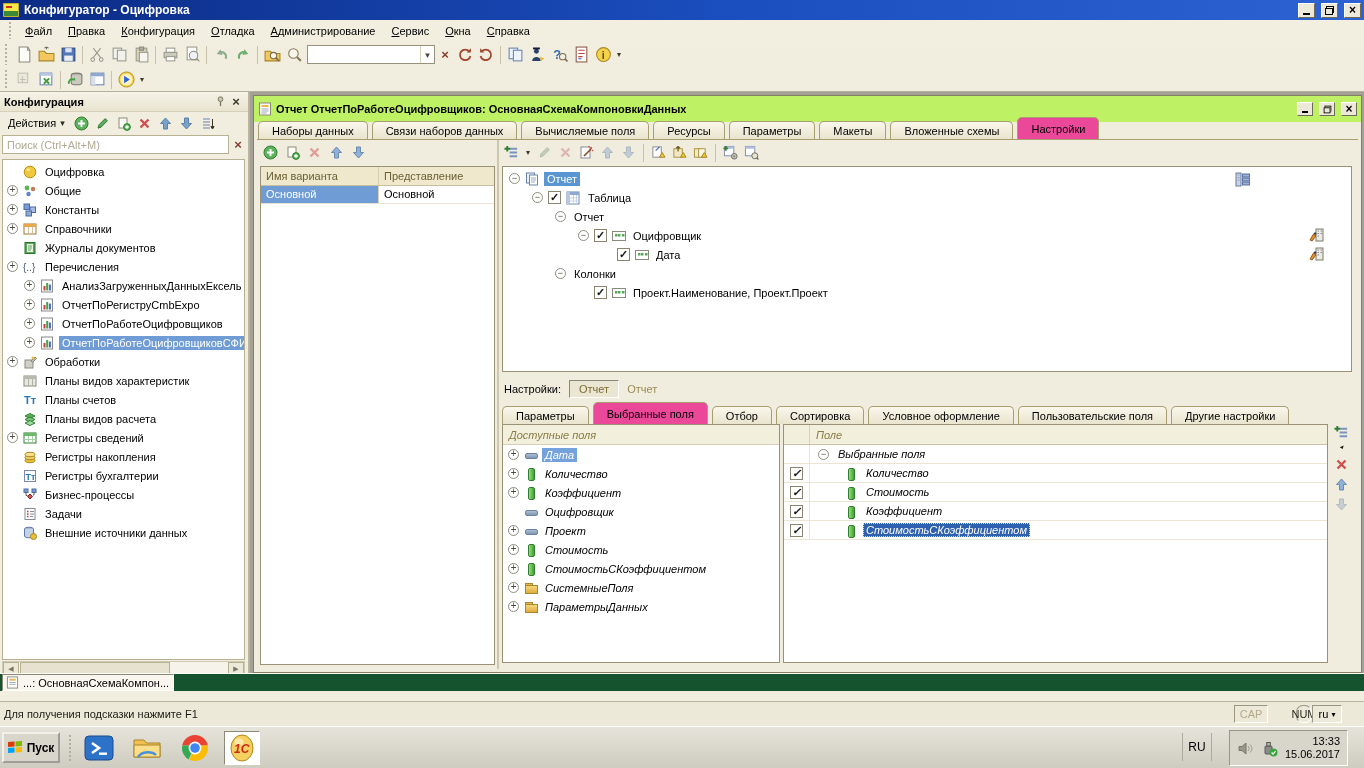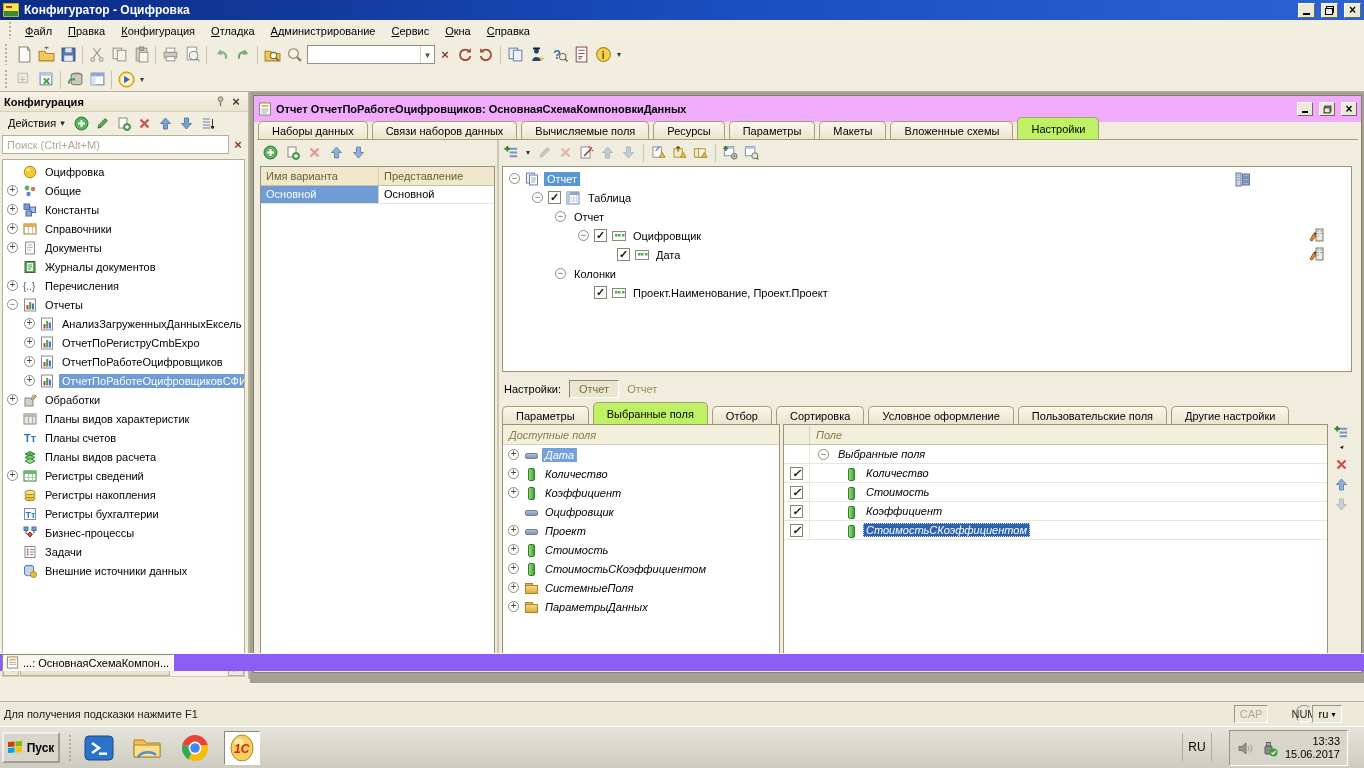--- a/index.html
+++ b/index.html
@@ -75,29 +75,29 @@
   .hscroll { position:absolute; left:2px; right:3px; bottom:2px; height:16px; border:1px solid #cfcab2; background:#f6f4ea; display:flex; align-items:stretch; }
   .sbtn { width:16px; background:#ece9d8; border:1px solid #b8b092; color:#7a7464; font-size:7px; display:flex; align-items:center; justify-content:center; flex:none; }
   .sbtn.l::after { content:"◀"; }
   .sbtn.r::after { content:"▶"; }
   .sthumb { width:150px; background:#e7e2cf; border:1px solid #b8b092; margin-left:1px; }
   .strack { flex:1; }
 
   
   .mdi-bg { position:absolute; left:250px; top:92px; right:0; height:591px; background:#a3a095; }
   .mdi-win { position:absolute; left:253px; top:95px; width:1109px; height:578px; background:#f0edde; border:1px solid #867f63; }
-  .mdi-title { height:20px; background:#f0abfc; display:flex; align-items:center; gap:4px; padding:13px 4px; font-weight:bold; }
+  .mdi-title { height:20px; background:#bef264; display:flex; align-items:center; gap:4px; padding:13px 4px; font-weight:bold; }
   .mdi-title .sp { flex:1; }
   .mbtn { width:16px; height:14px; background:#ece9d8; border:1px solid; border-color:#fff #6f6a58 #6f6a58 #fff; display:flex; align-items:center; justify-content:center; margin-left:2px; }
   .mbtn .gly-min { margin-top:6px; width:6px; }
   .mbtn .gly-restore { transform:scale(.85); }
 
   .doc-tabs { position:absolute; left:4px; top:21px; right:4px; height:22px; display:flex; gap:4px; align-items:flex-end; }
   .dtab { height:18px; padding:0 13px; display:flex; align-items:center; background:linear-gradient(#faf7ec,#e9e4cd); border:1px solid #a89e6f; border-bottom:none; border-radius:5px 5px 0 0; white-space:nowrap; }
-  .dtab.active { height:22px; background:#bef264; position:relative; z-index:3; font-weight:normal; }
+  .dtab.active { height:22px; background:#ec4899; position:relative; z-index:3; font-weight:normal; }
   .doc-content { position:absolute; left:3px; top:43px; right:3px; bottom:3px; border-top:1px solid #a89e6f; background:#f0edde; }
 
   
   .variants { position:absolute; left:2px; top:0; width:238px; bottom:0; }
   .v-toolbar { height:25px; display:flex; align-items:center; gap:3px; padding:2px 2px; }
   .v-table { position:absolute; left:1px; right:2px; top:26px; bottom:4px; background:#fff; border:1px solid #9a9176; }
   .v-hdr { display:flex; height:19px; background:#efe8cd; border-bottom:1px solid #c8c09c; color:#6b6034; }
   .v-hdr div { padding:3px 5px; }
   .v-hdr .c1 { width:118px; border-right:1px solid #d8d0ae; }
   .v-row { display:flex; height:18px; border-bottom:1px solid #e8e3d2; }
@@ -147,21 +147,21 @@
   .fi-res::after { content:""; position:absolute; left:4px; top:1px; width:5px; height:11px; border-radius:2px; background:linear-gradient(90deg,#9ade70,#3f9f3f); border:1px solid #2f7f2f; }
   .fi-folder::before { content:""; position:absolute; left:1px; top:2px; width:6px; height:3px; background:#e8b94e; border:1px solid #a8862e; }
   .fi-folder::after { content:""; position:absolute; left:1px; top:4px; width:11px; height:7px; background:linear-gradient(#f6d87e,#e0ab3c); border:1px solid #a8862e; }
   .fi-grid::after { content:""; position:absolute; left:0; top:2px; width:12px; height:8px; background:
       linear-gradient(#57a757,#57a757) 1.5px 2px/2.5px 2.5px no-repeat,
       linear-gradient(#57a757,#57a757) 5px 2px/2.5px 2.5px no-repeat,
       linear-gradient(#57a757,#57a757) 8.5px 2px/2.5px 2.5px no-repeat,#fff;
       border:1px solid #8a8a7a; }
 
   
-  .window-bar { position:absolute; left:0; top:653px; width:100%; height:18px; background:#8b5cf6; border-top:1px solid #fbfaf4; }
+  .window-bar { position:absolute; left:0; top:673px; width:100%; height:18px; background:#14532d; border-top:1px solid #fbfaf4; }
   .wb-btn { position:absolute; left:2px; top:0; width:172px; height:17px; background:#f8f6ee; border:1px solid; border-color:#8a8878 #fff #fff #8a8878; display:flex; align-items:center; gap:4px; padding:0 3px; white-space:nowrap; overflow:hidden; }
   .wb-btn svg { width:13px; height:13px; flex:none; }
   .statusbar { position:absolute; left:0; top:701px; width:100%; height:25px; background:#ece9d8; border-top:1px solid #b8b4a0; }
   .status-hint { position:absolute; left:4px; top:6px; color:#1a1a14; }
   .scell { position:absolute; top:3px; height:18px; border:1px solid; border-color:#9a9684 #fff #fff #9a9684; display:flex; align-items:center; justify-content:center; background:#ece9d8; }
   .scap { right:96px; width:34px; color:#b3aa8b; }
   .snum { right:52px; width:16px; color:#2a2a22;border-radius:7px; }
   .slang { right:22px; width:30px; gap:3px; }
   .slang::after { content:"▾"; font-size:8px; }
 
@@ -497,60 +497,38 @@
           <span class="ic">
             <svg viewBox="0 0 14 14">
               <rect x="1" y="2" width="12" height="10" fill="#fff" stroke="#a8762a"></rect>
               <rect x="1" y="2" width="12" height="3" fill="#e8a84e"></rect>
               <path d="M5.5 5v7M9.5 5v7" stroke="#d0c0a0"></path>
             </svg>
           </span>
           <span class="lbl">Справочники</span>
         </div>
       <div class="trow">
-          <span class="exp plus"></span>
-          <span class="ic">
-            <svg viewBox="0 0 14 14">
-              <rect x="2.5" y="1" width="9" height="12" fill="#fdfdf8" stroke="#8a8a9a"></rect>
-              <path d="M4.5 4h5M4.5 6.5h5M4.5 9h3.5" stroke="#b0b0c0"></path>
-            </svg>
-          </span>
-          <span class="lbl">Документы</span>
-        </div>
-      <div class="trow">
           <span class="exp none"></span>
           <span class="ic">
             <svg viewBox="0 0 14 14">
               <rect x="2" y="1.5" width="10" height="11" fill="#5aa85a" stroke="#2e6e2e"></rect>
               <rect x="4" y="3" width="6" height="8" fill="#e8f2e0"></rect>
               <path d="M5 5h4M5 7h4M5 9h3" stroke="#6a9a6a"></path>
             </svg>
           </span>
           <span class="lbl">Журналы документов</span>
         </div>
       <div class="trow">
           <span class="exp plus"></span>
           <span class="ic">
             <svg viewBox="0 0 14 14">
               <text x="0" y="11" font-size="10" fill="#4a5a7a">{..}</text>
             </svg>
           </span>
           <span class="lbl">Перечисления</span>
-        </div>
-      <div class="trow">
-          <span class="exp minus"></span>
-          <span class="ic">
-            <svg viewBox="0 0 14 14">
-              <rect x="1.5" y="1" width="11" height="12" fill="#fff" stroke="#8a8a8a"></rect>
-              <rect x="3.5" y="7" width="2" height="4.5" fill="#c84040"></rect>
-              <rect x="6.2" y="4" width="2" height="7.5" fill="#48a048"></rect>
-              <rect x="8.9" y="5.5" width="2" height="6" fill="#4868c8"></rect>
-            </svg>
-          </span>
-          <span class="lbl">Отчеты</span>
         </div>
       <div class="trow lv1">
           <span class="exp plus"></span>
           <span class="ic">
             <svg viewBox="0 0 14 14">
               <rect x="1.5" y="1" width="11" height="12" fill="#fff" stroke="#8a8a8a"></rect>
               <rect x="3.5" y="7" width="2" height="4.5" fill="#c84040"></rect>
               <rect x="6.2" y="4" width="2" height="7.5" fill="#48a048"></rect>
               <rect x="8.9" y="5.5" width="2" height="6" fill="#4868c8"></rect>
             </svg>

